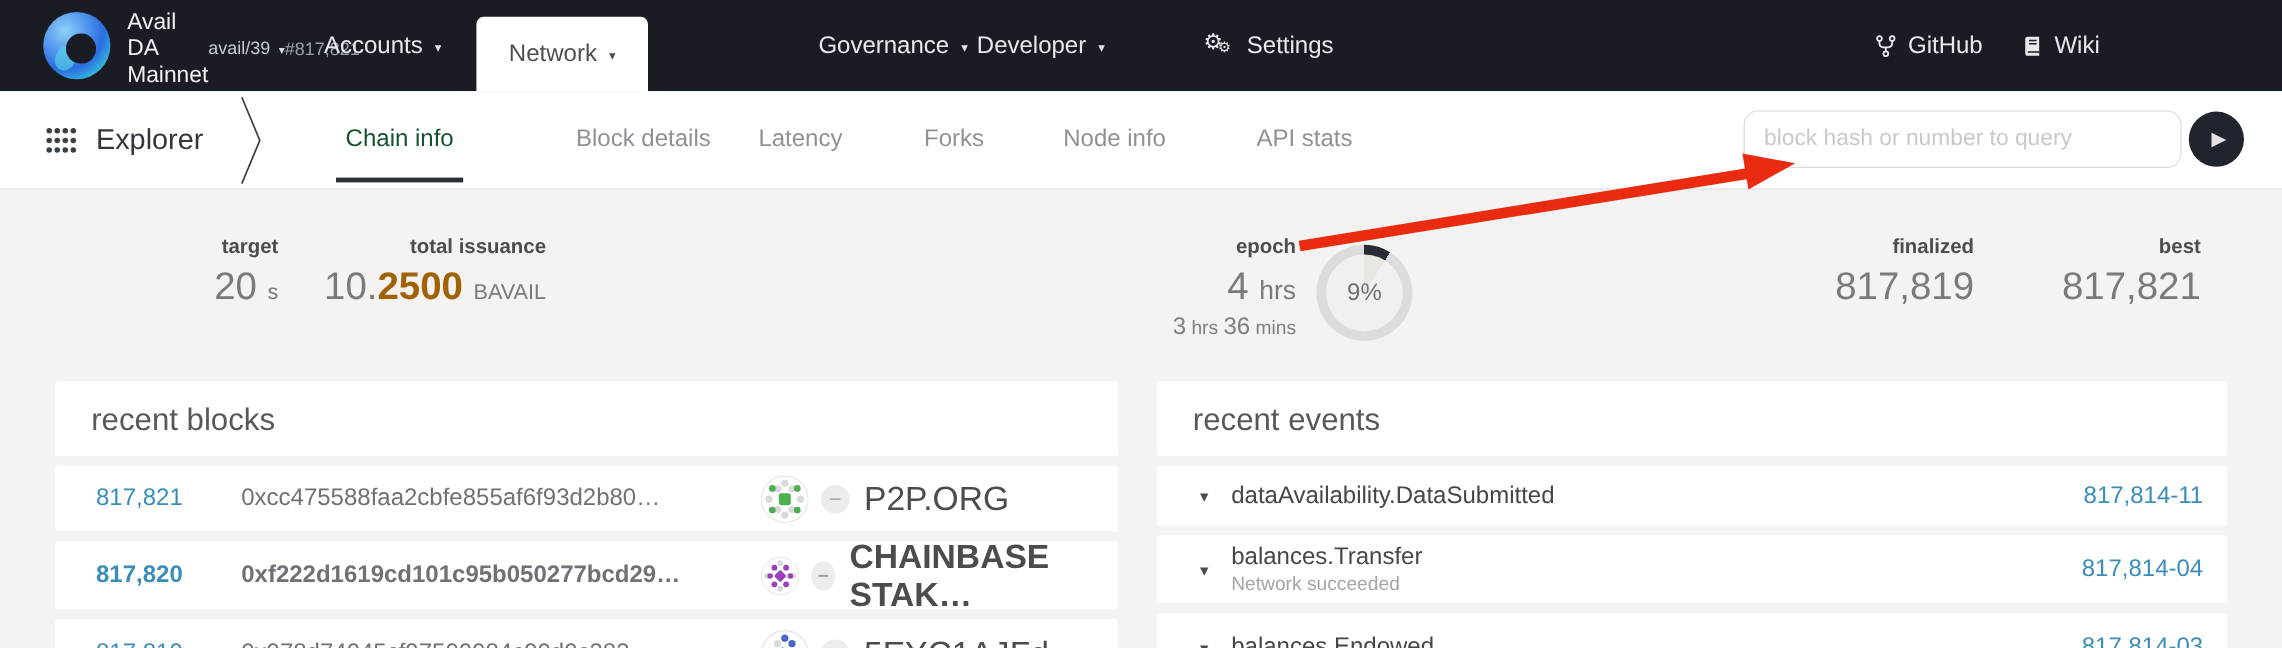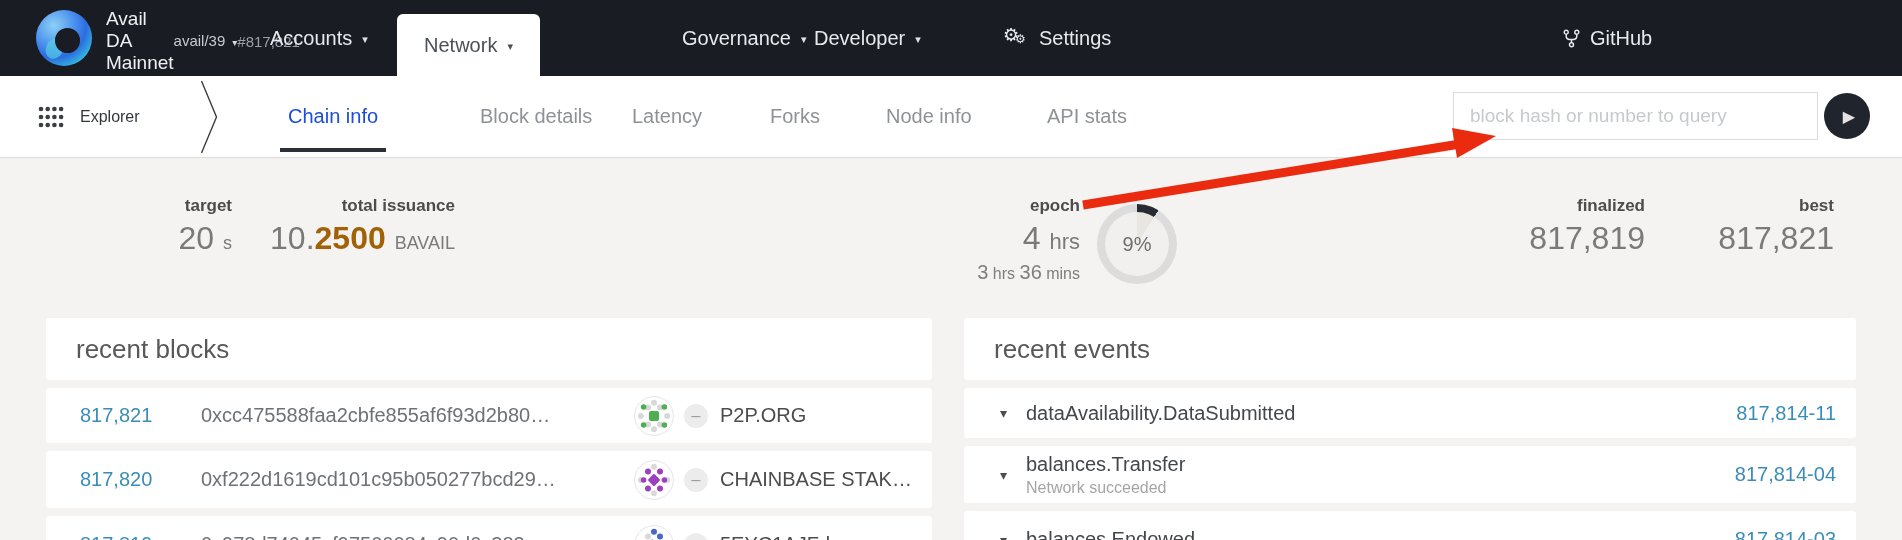--- a/index.html
+++ b/index.html
@@ -27,28 +27,28 @@
               color:#4b5057; font-size:20px; cursor:pointer; }
   .nav-pill .crt { font-size:11px; color:#4b5057; margin-top:2px; }
   .gears { position:relative; width:26px; height:24px; }
   .gears .g1 { position:absolute; left:0; top:-2px; font-size:18px; color:#e7e9ec; }
   .gears .g2 { position:absolute; left:12px; top:6px; font-size:12px; color:#e7e9ec; }
 
   
   .toolbar { position:absolute; left:0; top:76px; width:100%; height:82px; background:#ffffff;
              border-bottom:1px solid #dcdcda; }
   .app-group { position:absolute; left:38px; top:0; height:100%; display:flex; align-items:center; gap:16px;
-               color:#33373d; font-size:16px; cursor:pointer; }
+               color:#33373d; font-size:24px; cursor:pointer; }
   .sep { position:absolute; left:200px; top:3px; }
   .tab { position:absolute; top:0; height:100%; display:flex; align-items:center;
          font-size:20px; color:#8e9297; cursor:pointer; }
-  .tab.active { color:#1d4ed8;align-items:center; }
+  .tab.active { color:#14532d;align-items:center; }
   .tab.active::after { content:""; position:absolute; left:-8px; right:-8px; bottom:5px; height:4px; background:#2b2f36; }
   .search-input { position:absolute; left:1453px; top:16px; width:365px; height:48px; border:1px solid #d8dbdd;
-                  border-radius:0; font-size:19px; padding:0 16px; color:#33373d; outline:none;
+                  border-radius:12px; font-size:19px; padding:0 16px; color:#33373d; outline:none;
                   font-family:"Liberation Sans", sans-serif; }
   .search-input::placeholder { color:#c7cacc; }
   .search-btn { position:absolute; left:1824px; top:17px; width:46px; height:46px; border-radius:50%;
                 background:#20242c; display:flex; align-items:center; justify-content:center; cursor:pointer; }
   .search-btn span { color:#e3e3e3; font-size:16px; margin-left:4px; }
 
   
   .stat { position:absolute; top:196px; text-align:right; }
   .stat .lbl { font-size:17px; font-weight:700; color:#4c4c4c; margin-bottom:5px; }
   .stat .val { font-size:32px; color:#7a7a7a; line-height:34px; white-space:nowrap; }
@@ -63,21 +63,21 @@
 
   
   .block-card { position:absolute; background:#fff; border-radius:3px; }
   .card-title { font-size:26px; color:#585858; }
   .hrow { position:absolute; background:#fff; border-radius:3px; display:flex; align-items:center; }
   .blk-no { position:absolute; left:34px; font-size:20px; color:#3a8db8; cursor:pointer; }
   .blk-hash { position:absolute; left:155px; font-size:20px; color:#6e7276; }
   .val-group { position:absolute; left:588px; display:flex; align-items:center; }
   .badge-minus { width:24px; height:24px; border-radius:50%; background:#ececec; color:#9b9b9b;
                  display:flex; align-items:center; justify-content:center; font-size:16px; margin-left:10px; }
-  .val-name { margin-left:12px; font-size:20px; color:#4c4c4c; cursor:pointer; }
+  .val-name { margin-left:12px; font-size:28px; color:#4c4c4c; cursor:pointer; }
   .ev-caret { position:absolute; left:36px; font-size:14px; color:#4c4c4c; cursor:pointer; }
   .ev-main { position:absolute; left:62px; display:flex; flex-direction:column; }
   .ev-name { font-size:20px; color:#43474c; }
   .ev-detail { font-size:16px; color:#a5a5a5; margin-top:3px; }
   .ev-link { position:absolute; right:20px; font-size:20px; color:#3a8db8; cursor:pointer; }
 
   .arrow-overlay { position:absolute; left:1040px; top:100px; width:480px; height:130px; z-index:50; pointer-events:none; }
 </style>
 </head>
 <body>
@@ -120,20 +120,28 @@
       <svg width="17" height="19" viewBox="0 0 16 18">
         <g stroke="#e7e9ec" stroke-width="1.4" fill="none">
           <circle cx="3" cy="3" r="1.9"></circle>
             <circle cx="13" cy="3" r="1.9"></circle>
             <circle cx="8" cy="15" r="1.9"></circle>
           <path d="M3 5v2c0 2 2.2 3 5 3s5-1 5-3V5"></path>
             <path d="M8 10v3"></path>
         </g>
       </svg>
       <span>GitHub</span>
+    </div>
+    <div class="nav-item" style="left:1685px">
+      <svg width="17" height="19" viewBox="0 0 16 18">
+        <path d="M4.5 1.5h9v15h-9a2 2 0 0 1-2-2v-11a2 2 0 0 1 2-2z" fill="#e7e9ec"></path>
+        <path d="M5.5 4.5h6M5.5 7h6" stroke="#191c23" stroke-width="1.2"></path>
+        <path d="M4.5 13.5h9" stroke="#191c23" stroke-width="1.2"></path>
+      </svg>
+      <span>Wiki</span>
     </div>
   </div>
 
   <div class="toolbar">
     <div class="app-group">
       <svg width="26" height="22" viewBox="0 0 26 22">
         <g fill="#3a3e45">
           <circle cx="3" cy="3" r="2.3"></circle>
             <circle cx="9.7" cy="3" r="2.3"></circle>
             <circle cx="16.4" cy="3" r="2.3"></circle>
@@ -233,21 +241,21 @@
             <circle cx="9.6" cy="29" r="2.8"></circle>
             <circle cx="30.4" cy="29" r="2.8"></circle>
           <rect x="15" y="15" width="10" height="10" rx="2"></rect>
         </g>
       </svg>
       <span class="badge-minus">–</span>
       <span class="val-name">P2P.ORG</span>
     </span>
   </div>
 
-  <div class="hrow" style="left:46px; top:451px; width:886px; height:57px;">
+  <div class="hrow" style="left:46px; top:451px; width:886px; height:57px;font-weight:bold;">
     <span class="blk-no">817,820</span>
     <span class="blk-hash">0xf222d1619cd101c95b050277bcd29…</span>
     <span class="val-group">
       <svg width="40" height="40" viewBox="0 0 40 40">
         <circle cx="20" cy="20" r="19.4" fill="#ffffff" stroke="#e4e4e4"></circle>
         <g fill="#d9d9d9">
           <circle cx="20" cy="6.8" r="3"></circle>
             <circle cx="33.2" cy="20" r="3"></circle>
             <circle cx="20" cy="33.2" r="3"></circle>
             <circle cx="6.8" cy="20" r="3"></circle>

